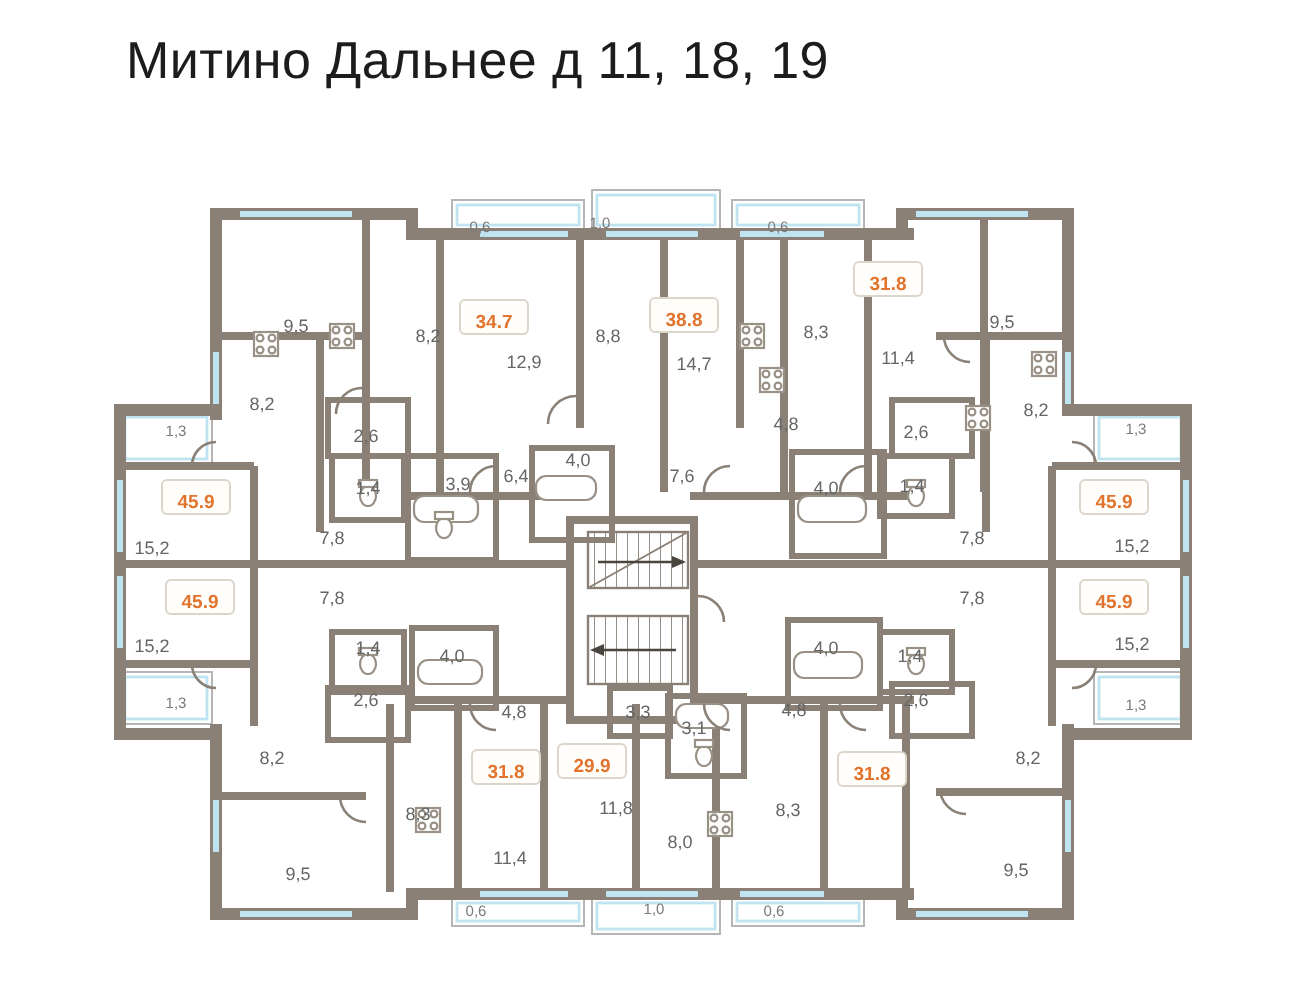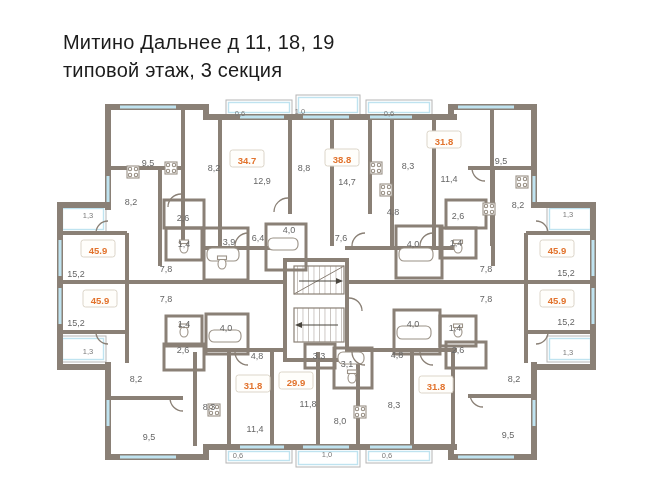--- a/index.html
+++ b/index.html
@@ -1,19 +1,19 @@
 <!DOCTYPE html>
 <html><head>
 <meta charset="utf-8">
 <style>
   html,body{margin:0;padding:0;background:#fff;}
   #stage{position:relative;width:653px;height:500px;background:#fff;overflow:hidden;
          font-family:"Liberation Sans",sans-serif;}
-  #titleblock{position:absolute;left:63px;top:28px;color:var(--title,#1c1c1c);
-              font-size:20px;line-height:28px;letter-spacing:.2px;}
+  #titleblock{position:absolute;left:63px;top:16px;color:var(--title,#1c1c1c);
+              font-size:26px;line-height:28px;letter-spacing:.2px;text-align:right;}
   svg{position:absolute;left:0;top:0;}
   .wall{fill:var(--wall,#8a8076);}
   .bathbox{fill:none;stroke:var(--wall,#8a8076);stroke-width:3;}
   .win{fill:var(--window,#bfe3f0);}
   .railo{fill:#fff;stroke:#b5b5b5;stroke-width:1;}
   .raili{fill:none;stroke:var(--window,#bfe3f0);stroke-width:1.4;}
   .fix{fill:#fff;stroke:#9a9186;stroke-width:1.1;}
   .arc{fill:none;stroke:var(--wall,#8a8076);stroke-width:1.3;}
   .stairbox{fill:url(#treads);stroke:var(--wall,#8a8076);stroke-width:1.2;}
   .stairline{stroke:var(--wall,#8a8076);stroke-width:1;}
@@ -24,21 +24,20 @@
   text.dim{font-size:7.5px;fill:var(--dimlabel,#7a7a7a);}
   text.badge{font-size:9.5px;font-weight:bold;fill:var(--accent,#e2732d);}
   rect.badge-box{fill:#fffefb;stroke:#dcd5c9;stroke-width:1;}
 </style>
 </head>
 <body>
 
 <div id="stage" style="--wall: #8a8076; --window: #bfe3f0; --accent: #e2732d; --roomlabel: #666666; --dimlabel: #7a7a7a; --title: #1c1c1c;">
   <div id="titleblock">
     <div>Митино Дальнее д 11, 18, 19</div>
-    <div>типовой этаж, 3 секция</div>
   </div>
 
   <svg id="plan" width="653" height="500" viewBox="0 0 653 500">
     <defs>
       <pattern id="treads" width="5.5" height="40" patternUnits="userSpaceOnUse">
         <path d="M0,0 V40" stroke="#8a8076" stroke-width="0.9"></path>
       </pattern>
     </defs>
 
     <g id="g-rails">

